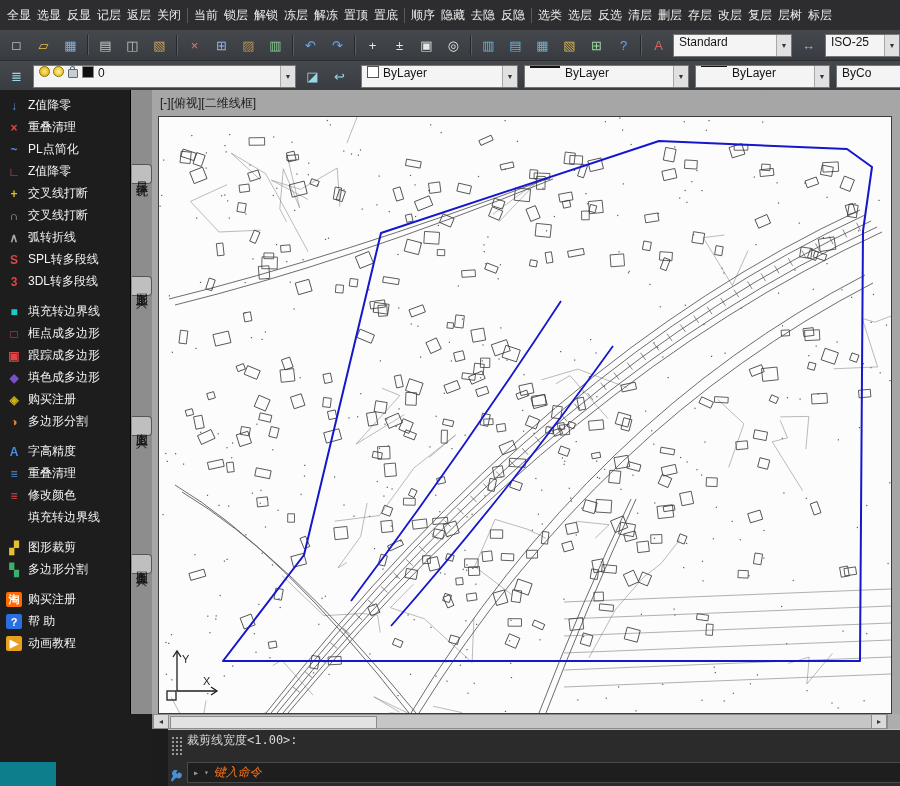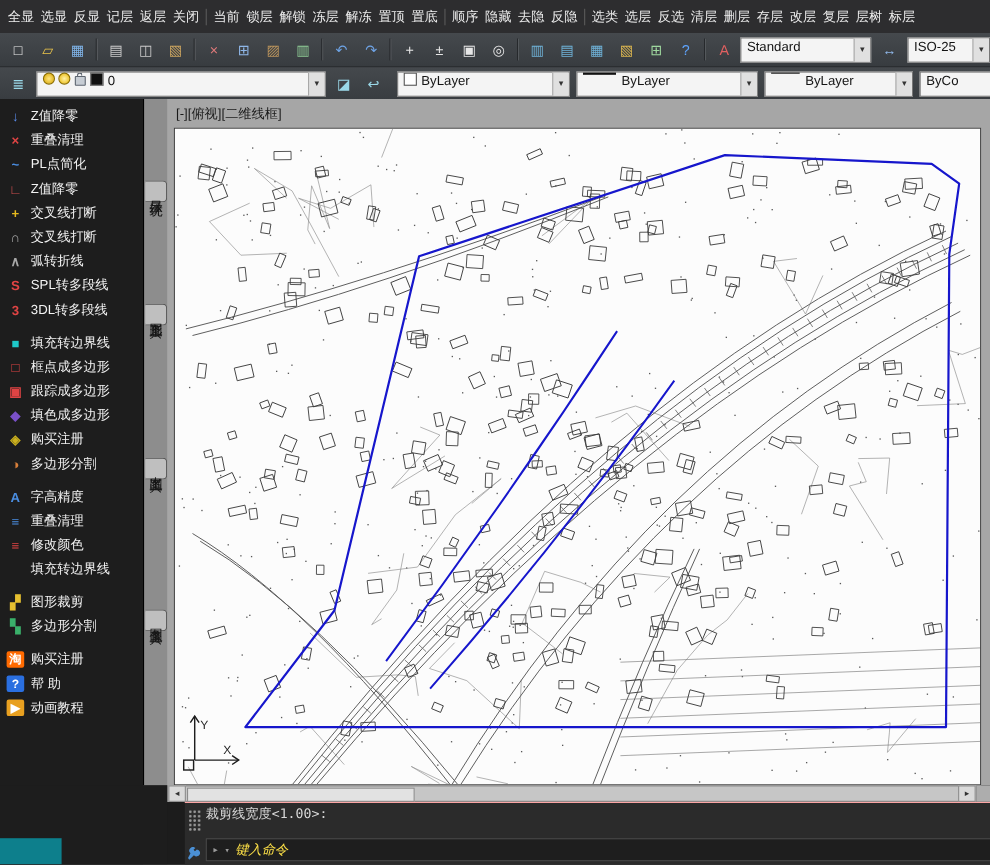--- a/index.html
+++ b/index.html
@@ -77,21 +77,21 @@
   .grip-dots{position:absolute;left:3px;top:6px;width:12px;height:20px;
              background-image:radial-gradient(circle,#9a9a9a 1px,transparent 1.3px);background-size:4px 4px;}
   .cmd-wrench{position:absolute;left:2px;bottom:4px;width:13px;height:13px;}
   .cmd-body{flex:1;display:flex;flex-direction:column;padding:3px 6px 4px 2px;
             font-family:"DejaVu Sans Mono",monospace;min-width:0;}
   .cmd-line{color:#d8d8d8;font-size:12px;line-height:15px;white-space:pre;}
   .cmd-input{margin-top:auto;height:19px;background:#1e1e1e;border:1px solid #4a4a4a;
              display:flex;align-items:center;padding:0 5px;gap:5px;}
   .cmd-prompt-icon{color:#9a9a9a;font-size:10px;}
   .cmd-caret-icon{color:#9a9a9a;font-size:8px;}
-  .cmd-placeholder{color:#fde047;font-size:12px;font-style:italic;}
+  .cmd-placeholder{color:#f97316;font-size:12px;font-style:italic;}
 </style>
 </head>
 <body>
 
 <div class="app">
 
   <div class="menubar">
       <div class="menu-item">全显</div>
       <div class="menu-item">选显</div>
       <div class="menu-item">反显</div>

